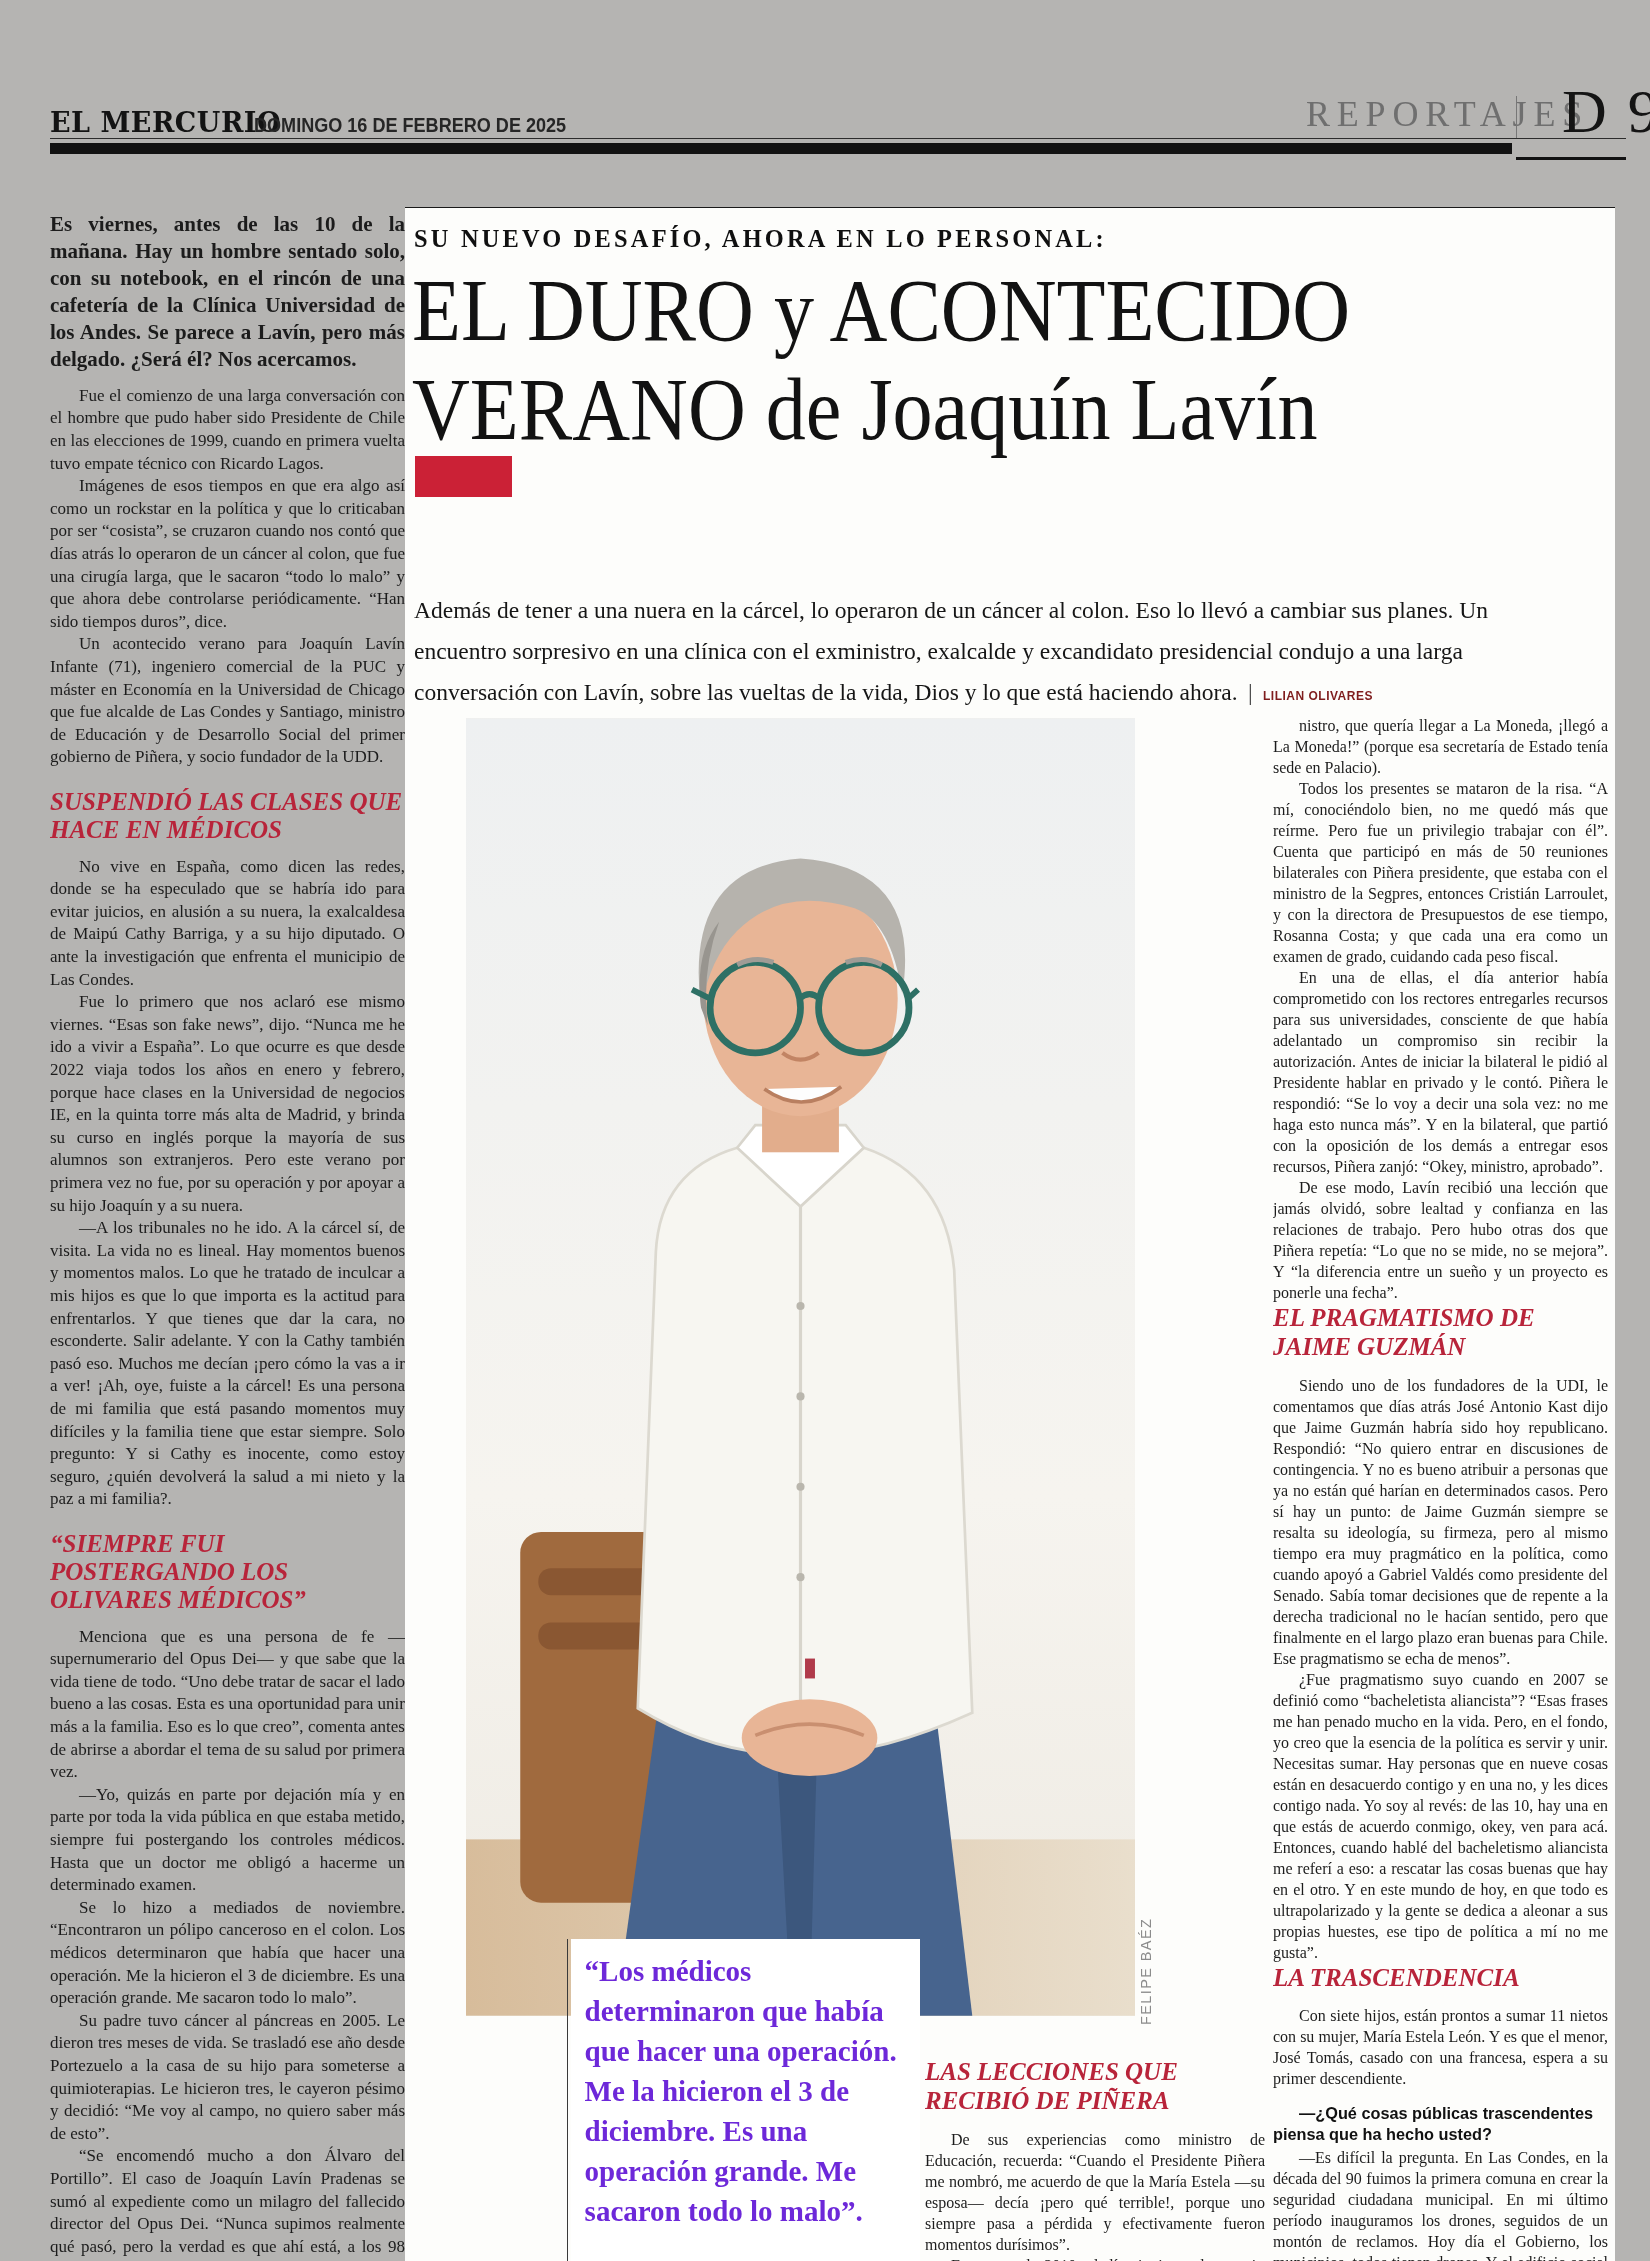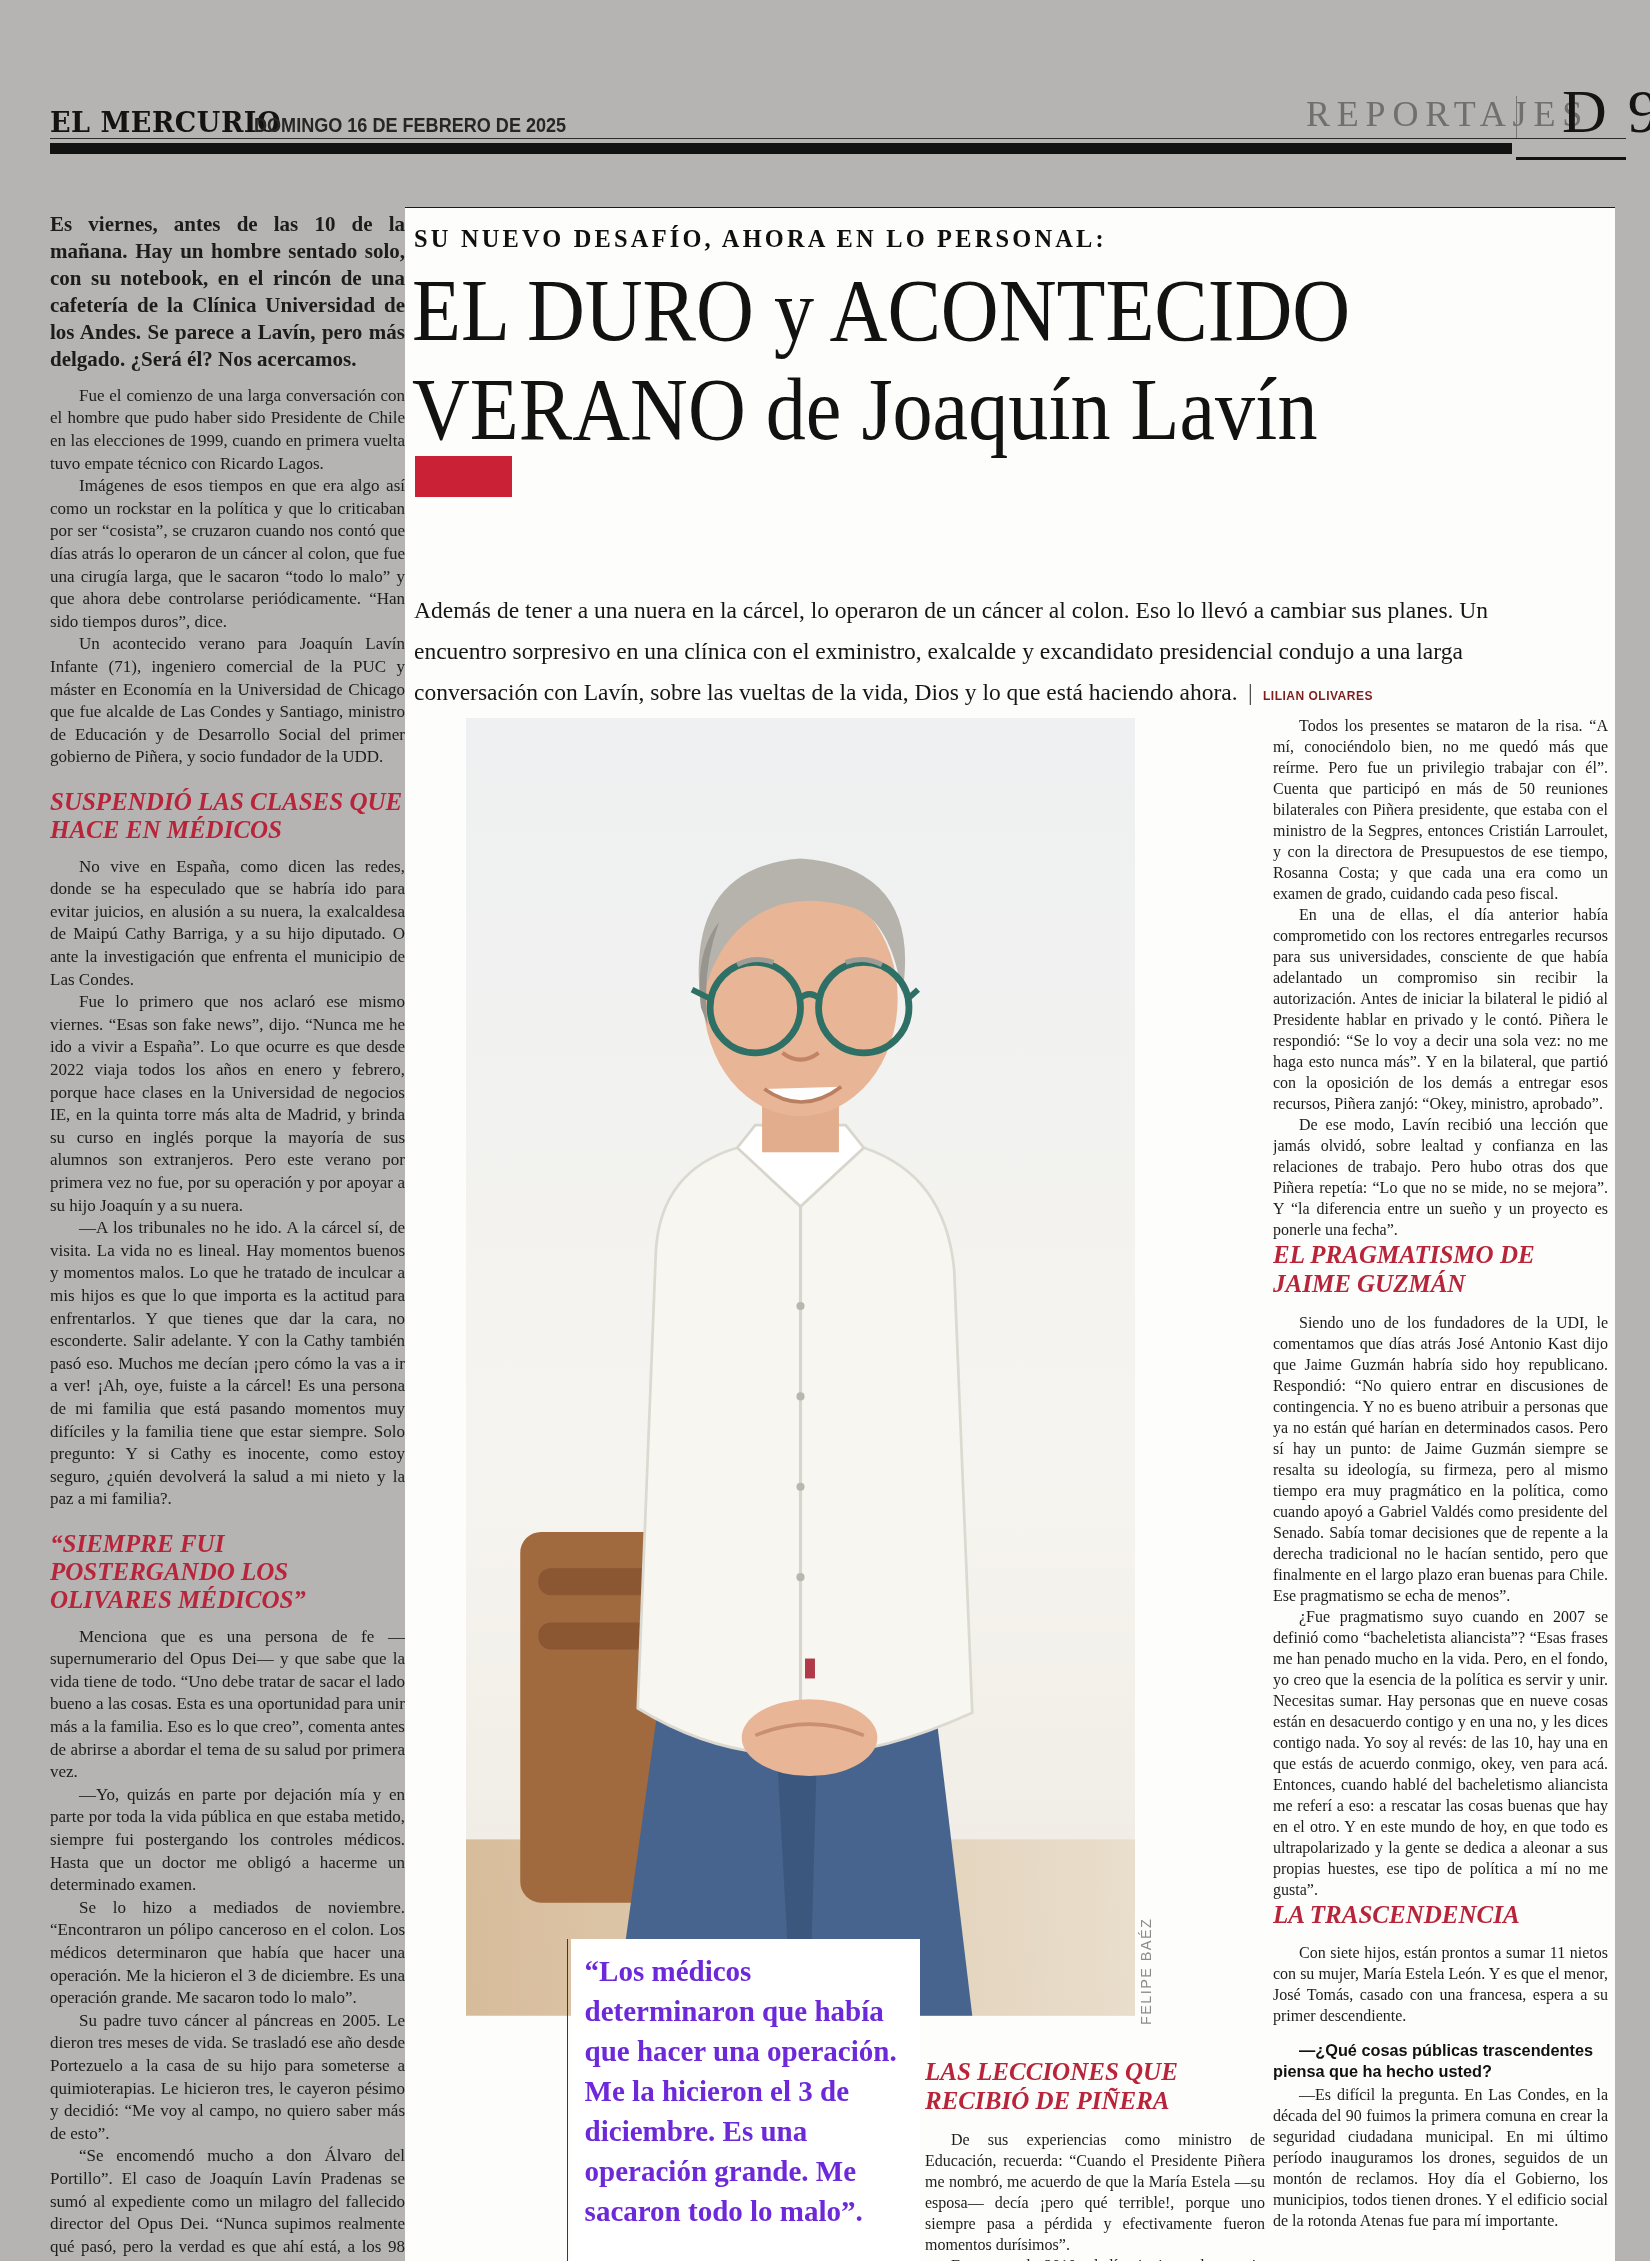--- a/index.html
+++ b/index.html
@@ -157,20 +157,21 @@
     <p id="quote1">“Los médicos determinaron que había que hacer una operación. Me la hicieron el 3 de diciembre. Es una operación grande. Me sacaron todo lo malo”.</p>
   </div>
 
   <div class="abs col colN" id="col3">
       <p class="h">LAS LECCIONES QUE RECIBIÓ DE PIÑERA</p>
       <p class="p">De sus experiencias como ministro de Educación, recuerda: “Cuando el Presidente Piñera me nombró, me acuerdo de que la María Estela —su esposa— decía ¡pero qué terrible!, porque uno siempre pasa a pérdida y efectivamente fueron momentos durísimos”.</p>
       <p class="p">En marzo de 2010, al día siguiente de asumir, Piñera le encargó que en 45 días estuvieran reconstruidos los colegios. El 27 de febrero de 2010 había ocurrido el terremoto grado 8,8 y el posterior tsunami.</p>
     </div>
 
   <div class="abs col colN" id="col4">
+      <p class="p">nistro, que quería llegar a La Moneda, ¡llegó a La Moneda!” (porque esa secretaría de Estado tenía sede en Palacio).</p>
       <p class="p">Todos los presentes se mataron de la risa. “A mí, conociéndolo bien, no me quedó más que reírme. Pero fue un privilegio trabajar con él”. Cuenta que participó en más de 50 reuniones bilaterales con Piñera presidente, que estaba con el ministro de la Segpres, entonces Cristián Larroulet, y con la directora de Presupuestos de ese tiempo, Rosanna Costa; y que cada una era como un examen de grado, cuidando cada peso fiscal.</p>
       <p class="p">En una de ellas, el día anterior había comprometido con los rectores entregarles recursos para sus universidades, consciente de que había adelantado un compromiso sin recibir la autorización. Antes de iniciar la bilateral le pidió al Presidente hablar en privado y le contó. Piñera le respondió: “Se lo voy a decir una sola vez: no me haga esto nunca más”. Y en la bilateral, que partió con la oposición de los demás a entregar esos recursos, Piñera zanjó: “Okey, ministro, aprobado”.</p>
       <p class="p">De ese modo, Lavín recibió una lección que jamás olvidó, sobre lealtad y confianza en las relaciones de trabajo. Pero hubo otras dos que Piñera repetía: “Lo que no se mide, no se mejora”. Y “la diferencia entre un sueño y un proyecto es ponerle una fecha”.</p>
       <p class="h">EL PRAGMATISMO DE JAIME GUZMÁN</p>
       <p class="p">Siendo uno de los fundadores de la UDI, le comentamos que días atrás José Antonio Kast dijo que Jaime Guzmán habría sido hoy republicano. Respondió: “No quiero entrar en discusiones de contingencia. Y no es bueno atribuir a personas que ya no están qué harían en determinados casos. Pero sí hay un punto: de Jaime Guzmán siempre se resalta su ideología, su firmeza, pero al mismo tiempo era muy pragmático en la política, como cuando apoyó a Gabriel Valdés como presidente del Senado. Sabía tomar decisiones que de repente a la derecha tradicional no le hacían sentido, pero que finalmente en el largo plazo eran buenas para Chile. Ese pragmatismo se echa de menos”.</p>
       <p class="p">¿Fue pragmatismo suyo cuando en 2007 se definió como “bacheletista aliancista”? “Esas frases me han penado mucho en la vida. Pero, en el fondo, yo creo que la esencia de la política es servir y unir. Necesitas sumar. Hay personas que en nueve cosas están en desacuerdo contigo y en una no, y les dices contigo nada. Yo soy al revés: de las 10, hay una en que estás de acuerdo conmigo, okey, ven para acá. Entonces, cuando hablé del bacheletismo aliancista me referí a eso: a rescatar las cosas buenas que hay en el otro. Y en este mundo de hoy, en que todo es ultrapolarizado y la gente se dedica a aleonar a sus propias huestes, ese tipo de política a mí no me gusta”.</p>
       <p class="h">LA TRASCENDENCIA</p>
       <p class="p">Con siete hijos, están prontos a sumar 11 nietos con su mujer, María Estela León. Y es que el menor, José Tomás, casado con una francesa, espera a su primer descendiente.</p>
       <p class="q">—¿Qué cosas públicas trascendentes piensa que ha hecho usted?</p>
       <p class="p">—Es difícil la pregunta. En Las Condes, en la década del 90 fuimos la primera comuna en crear la seguridad ciudadana municipal. En mi último período inauguramos los drones, seguidos de un montón de reclamos. Hoy día el Gobierno, los municipios, todos tienen drones. Y el edificio social de la rotonda Atenas fue para mí importante.</p>

